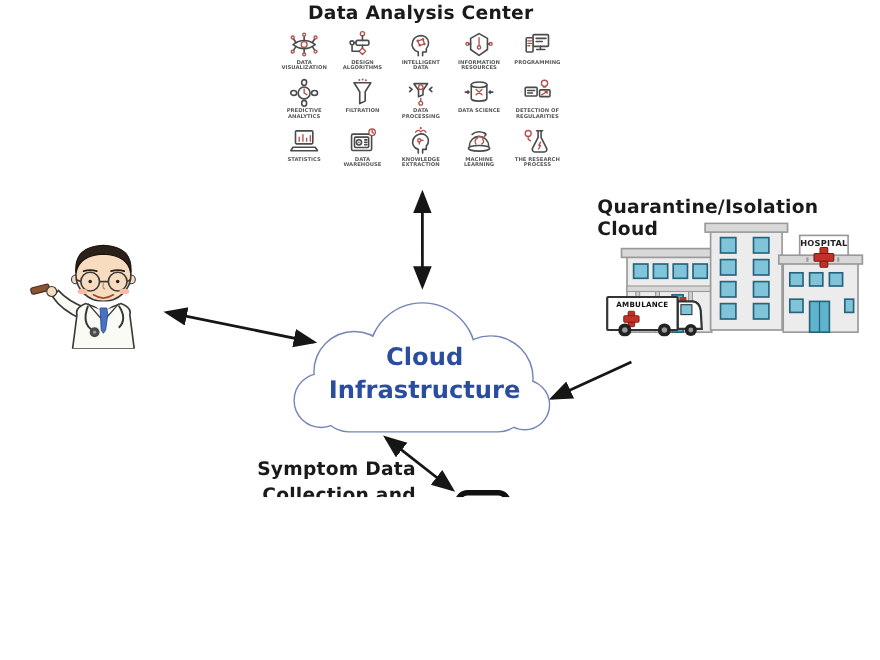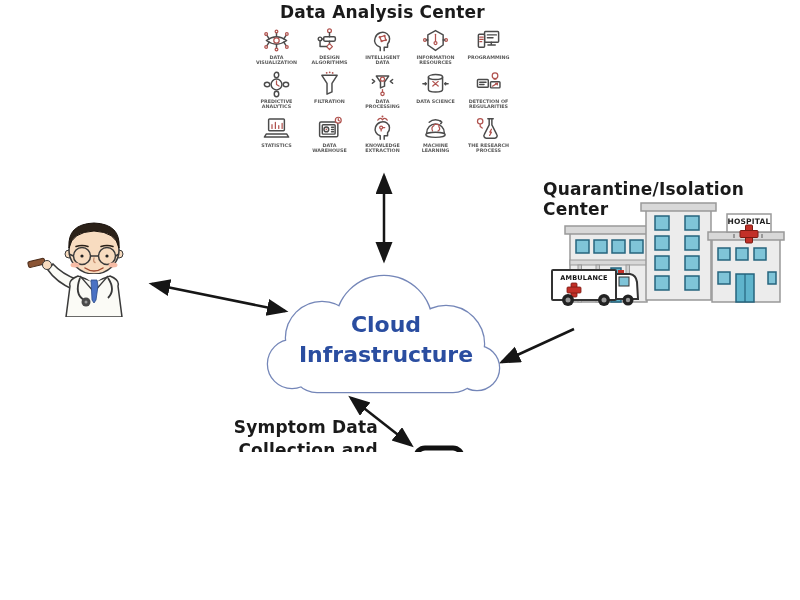--- a/index.html
+++ b/index.html
@@ -214,21 +214,21 @@
     <path d="M63,56 Q72,62 81,56" style="fill:none;stroke:#a04a30;stroke-width:1.5;stroke-linecap:round"></path>
     <path d="M48,74 Q46,68 56,64 L72,70 L88,64 Q98,68 96,74 L100,105 L44,105 Z" style="fill:var(--coat-white);stroke:#3a3a3a;stroke-width:1.5"></path>
     <path d="M64,66 L72,72 L80,66 L80,62 L64,62 Z" fill="#fff"></path>
     <path d="M58,64 L72,80 L86,64" style="fill:none;stroke:#3a3a3a;stroke-width:1.2"></path>
     <path d="M69,68 L75,68 L76,74 L74,88 L72,91 L70,88 Z" style="fill:#4a72c4;stroke:#2a4a88;stroke-width:0.8"></path>
     <path d="M58,66 Q52,82 62,88 M86,66 Q94,78 86,86" style="fill:none;stroke:#3a3a3a;stroke-width:1.8"></path>
     <circle cx="64" cy="90" r="4.5" fill="#4a4a4a"></circle>
       <circle cx="64" cy="90" r="1.5" fill="#999"></circle>
   </svg>
 
-  <div class="lbl" style="left:543px;top:179px;">Quarantine/Isolation Center</div>
+  <div class="lbl" style="left:543px;top:179px;">Quarantine/Isolation Cloud</div>
   <svg class="abs" style="left:538px;top:202px;" width="256" height="104" viewBox="0 0 256 104">
 
     <rect x="32" y="30" width="77" height="70" style="fill:var(--wall-gray);stroke:#999;stroke-width:1.5"></rect>
     <rect x="27" y="24" width="87" height="8" style="fill:var(--roof-gray);stroke:#999;stroke-width:1.5"></rect>
     <rect x="38" y="38" width="13" height="13" style="fill:var(--window-teal);stroke:var(--window-frame);stroke-width:1.5"></rect>
     <rect x="56" y="38" width="13" height="13" style="fill:var(--window-teal);stroke:var(--window-frame);stroke-width:1.5"></rect>
     <rect x="74" y="38" width="13" height="13" style="fill:var(--window-teal);stroke:var(--window-frame);stroke-width:1.5"></rect>
     <rect x="92" y="38" width="13" height="13" style="fill:var(--window-teal);stroke:var(--window-frame);stroke-width:1.5"></rect>
     <rect x="32" y="58" width="77" height="5" style="fill:var(--roof-gray);stroke:#999;stroke-width:1"></rect>
     <rect x="40" y="63" width="3.5" height="37" style="fill:#d0d0d0;stroke:#999;stroke-width:1"></rect>

